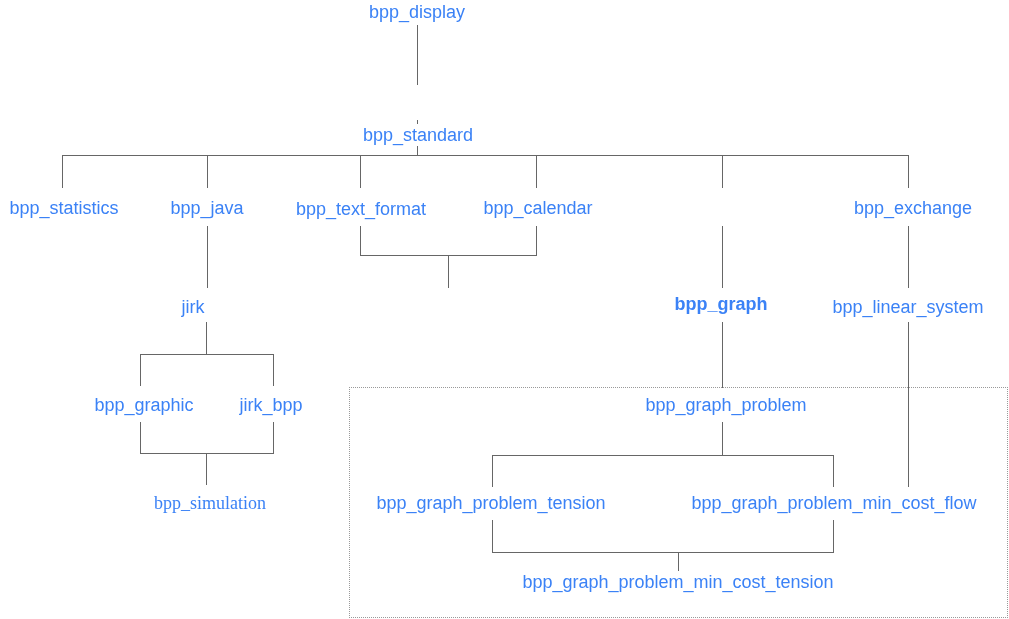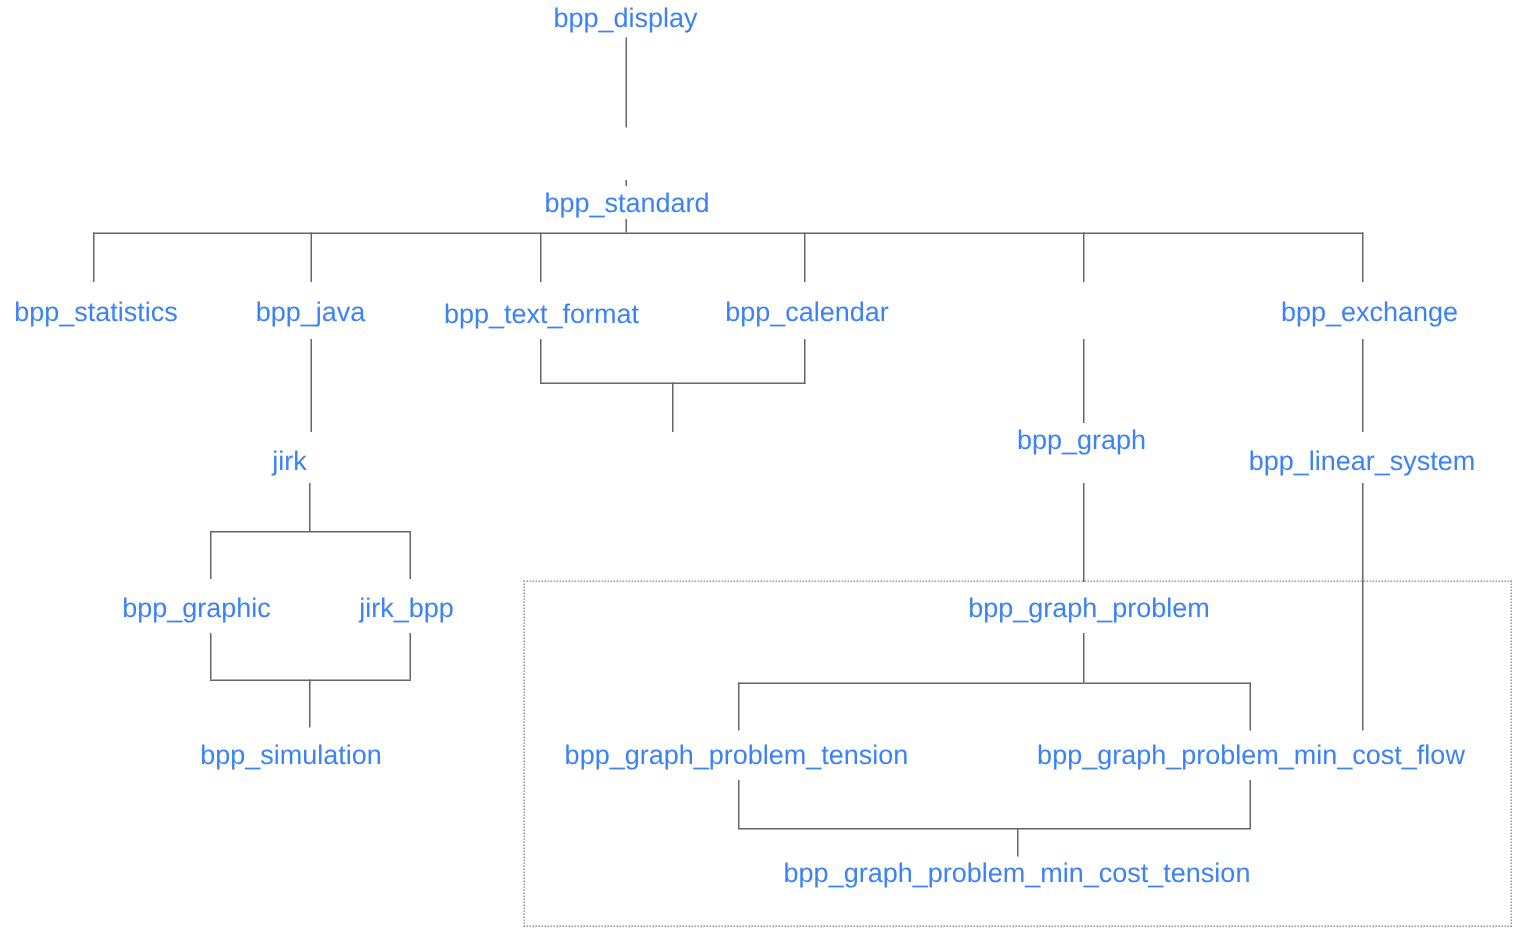--- a/index.html
+++ b/index.html
@@ -96,23 +96,23 @@
   <div class="v" style="left:678px; top:552px; height:32px;"></div>
 
   <span class="node" style="left:417px; top:12px;">bpp_display</span>
   <span class="node" style="left:418px; top:103px;margin-top:32px;">bpp_standard</span>
   <span class="node" style="left:64px; top:208px;">bpp_statistics</span>
   <span class="node" style="left:207px; top:208px;">bpp_java</span>
   <span class="node" style="left:361px; top:193px;margin-top:16px;">bpp_text_format</span>
   <span class="node" style="left:538px; top:208px;">bpp_calendar</span>
   <span class="node" style="left:913px; top:208px;">bpp_exchange</span>
   <span class="node" style="left:193px; top:307px;">jirk</span>
-  <span class="node" style="left:721px; top:293px;">bpp_graph</span>
+  <span class="node" style="left:721px; top:304px;font-weight:bold;">bpp_graph</span>
   <span class="node" style="left:908px; top:307px;">bpp_linear_system</span>
-  <span class="node" style="left:131px; top:405px;text-align:right;">bpp_graphic</span>
+  <span class="node" style="left:144px; top:405px;text-align:right;">bpp_graphic</span>
   <span class="node" style="left:271px; top:405px;">jirk_bpp</span>
   <span class="node" style="left:726px; top:405px;">bpp_graph_problem</span>
-  <span class="node" style="left:194px; top:503px;">bpp_simulation</span>
+  <span class="node" style="left:210px; top:503px;font-family:Liberation Serif, serif;">bpp_simulation</span>
   <span class="node" style="left:834px; top:503px;">bpp_graph_problem_min_cost_flow</span>
   <span class="node" style="left:491px; top:503px;">bpp_graph_problem_tension</span>
   <span class="node" style="left:678px; top:582px;">bpp_graph_problem_min_cost_tension</span>
 
 </div>
 
 </body></html>

